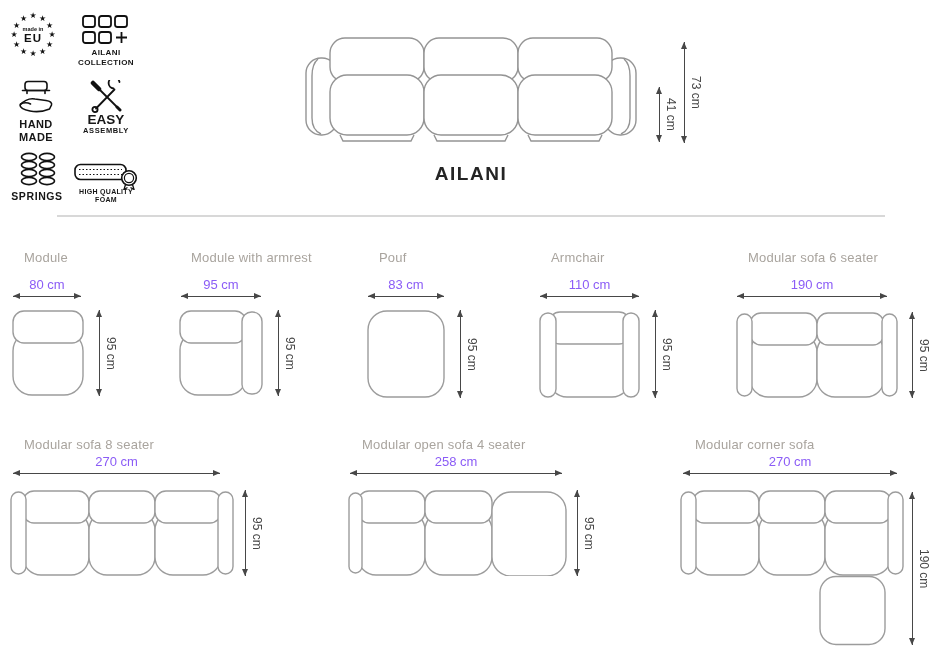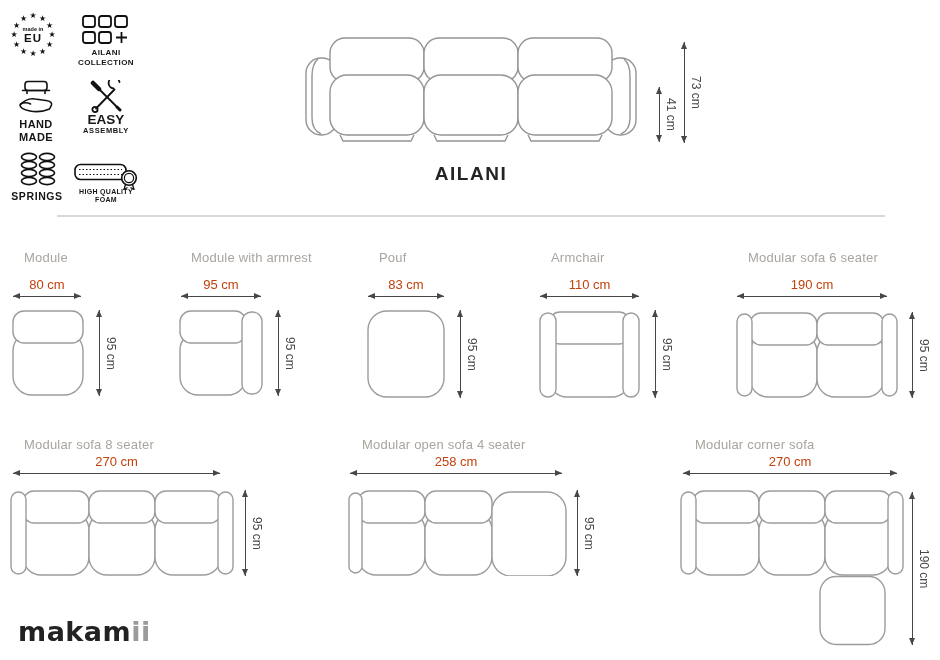--- a/index.html
+++ b/index.html
@@ -15,21 +15,21 @@
   .dimh{position:absolute;height:0;border-top:1px solid #474747;}
   .dimh::before,.dimh::after{content:"";position:absolute;top:-4px;width:0;height:0;
       border-top:3.5px solid transparent;border-bottom:3.5px solid transparent;}
   .dimh::before{left:0;border-right:7px solid #474747;}
   .dimh::after{right:0;border-left:7px solid #474747;}
   .dimv{position:absolute;width:0;border-left:1px solid #474747;}
   .dimv::before,.dimv::after{content:"";position:absolute;left:-4px;width:0;height:0;
       border-left:3.5px solid transparent;border-right:3.5px solid transparent;}
   .dimv::before{top:0;border-bottom:7px solid #474747;}
   .dimv::after{bottom:0;border-top:7px solid #474747;}
-  .dtxt{position:absolute;font-size:13px;color:#c2410c;text-align:center;white-space:nowrap;}
+  .dtxt{position:absolute;font-size:13px;color:#8b5cf6;text-align:center;white-space:nowrap;}
   .vtxt{position:absolute;writing-mode:vertical-rl;font-size:12px;color:#474747;
         text-align:center;width:14px;line-height:14px;white-space:nowrap;}
   
   .hero-title{position:absolute;left:304px;top:163px;width:334px;text-align:center;
       font-size:19px;font-weight:700;letter-spacing:1.5px;color:#242424;}
   
   .sep{position:absolute;left:57px;top:215px;width:828px;height:0;border-top:2px solid #d8d8d8;}
   
   .logo{position:absolute;left:18px;top:616px;font-size:27px;font-weight:700;
         letter-spacing:.5px;color:#222;font-family:"DejaVu Sans",sans-serif;}
@@ -271,17 +271,14 @@
       <rect x="145" y="22" width="66" height="63" rx="18"></rect>
       <rect x="145" y="1" width="66" height="32" rx="11"></rect>
       <rect x="1" y="2" width="15" height="82" rx="7.5"></rect>
       <rect x="208" y="2" width="15" height="82" rx="7.5"></rect>
       <rect x="140" y="86.5" width="65" height="68" rx="16"></rect>
     </g>
   </svg>
   <div class="dimv" style="left:912px;top:492px;height:153px;"></div>
   <div class="vtxt" style="left:917px;top:492px;height:153px;">190 cm</div>
 
-  <div class="logo">
-    <span>makam</span><span class="ii">ii</span>
-  </div>
 
 </div>
 
 </body></html>

